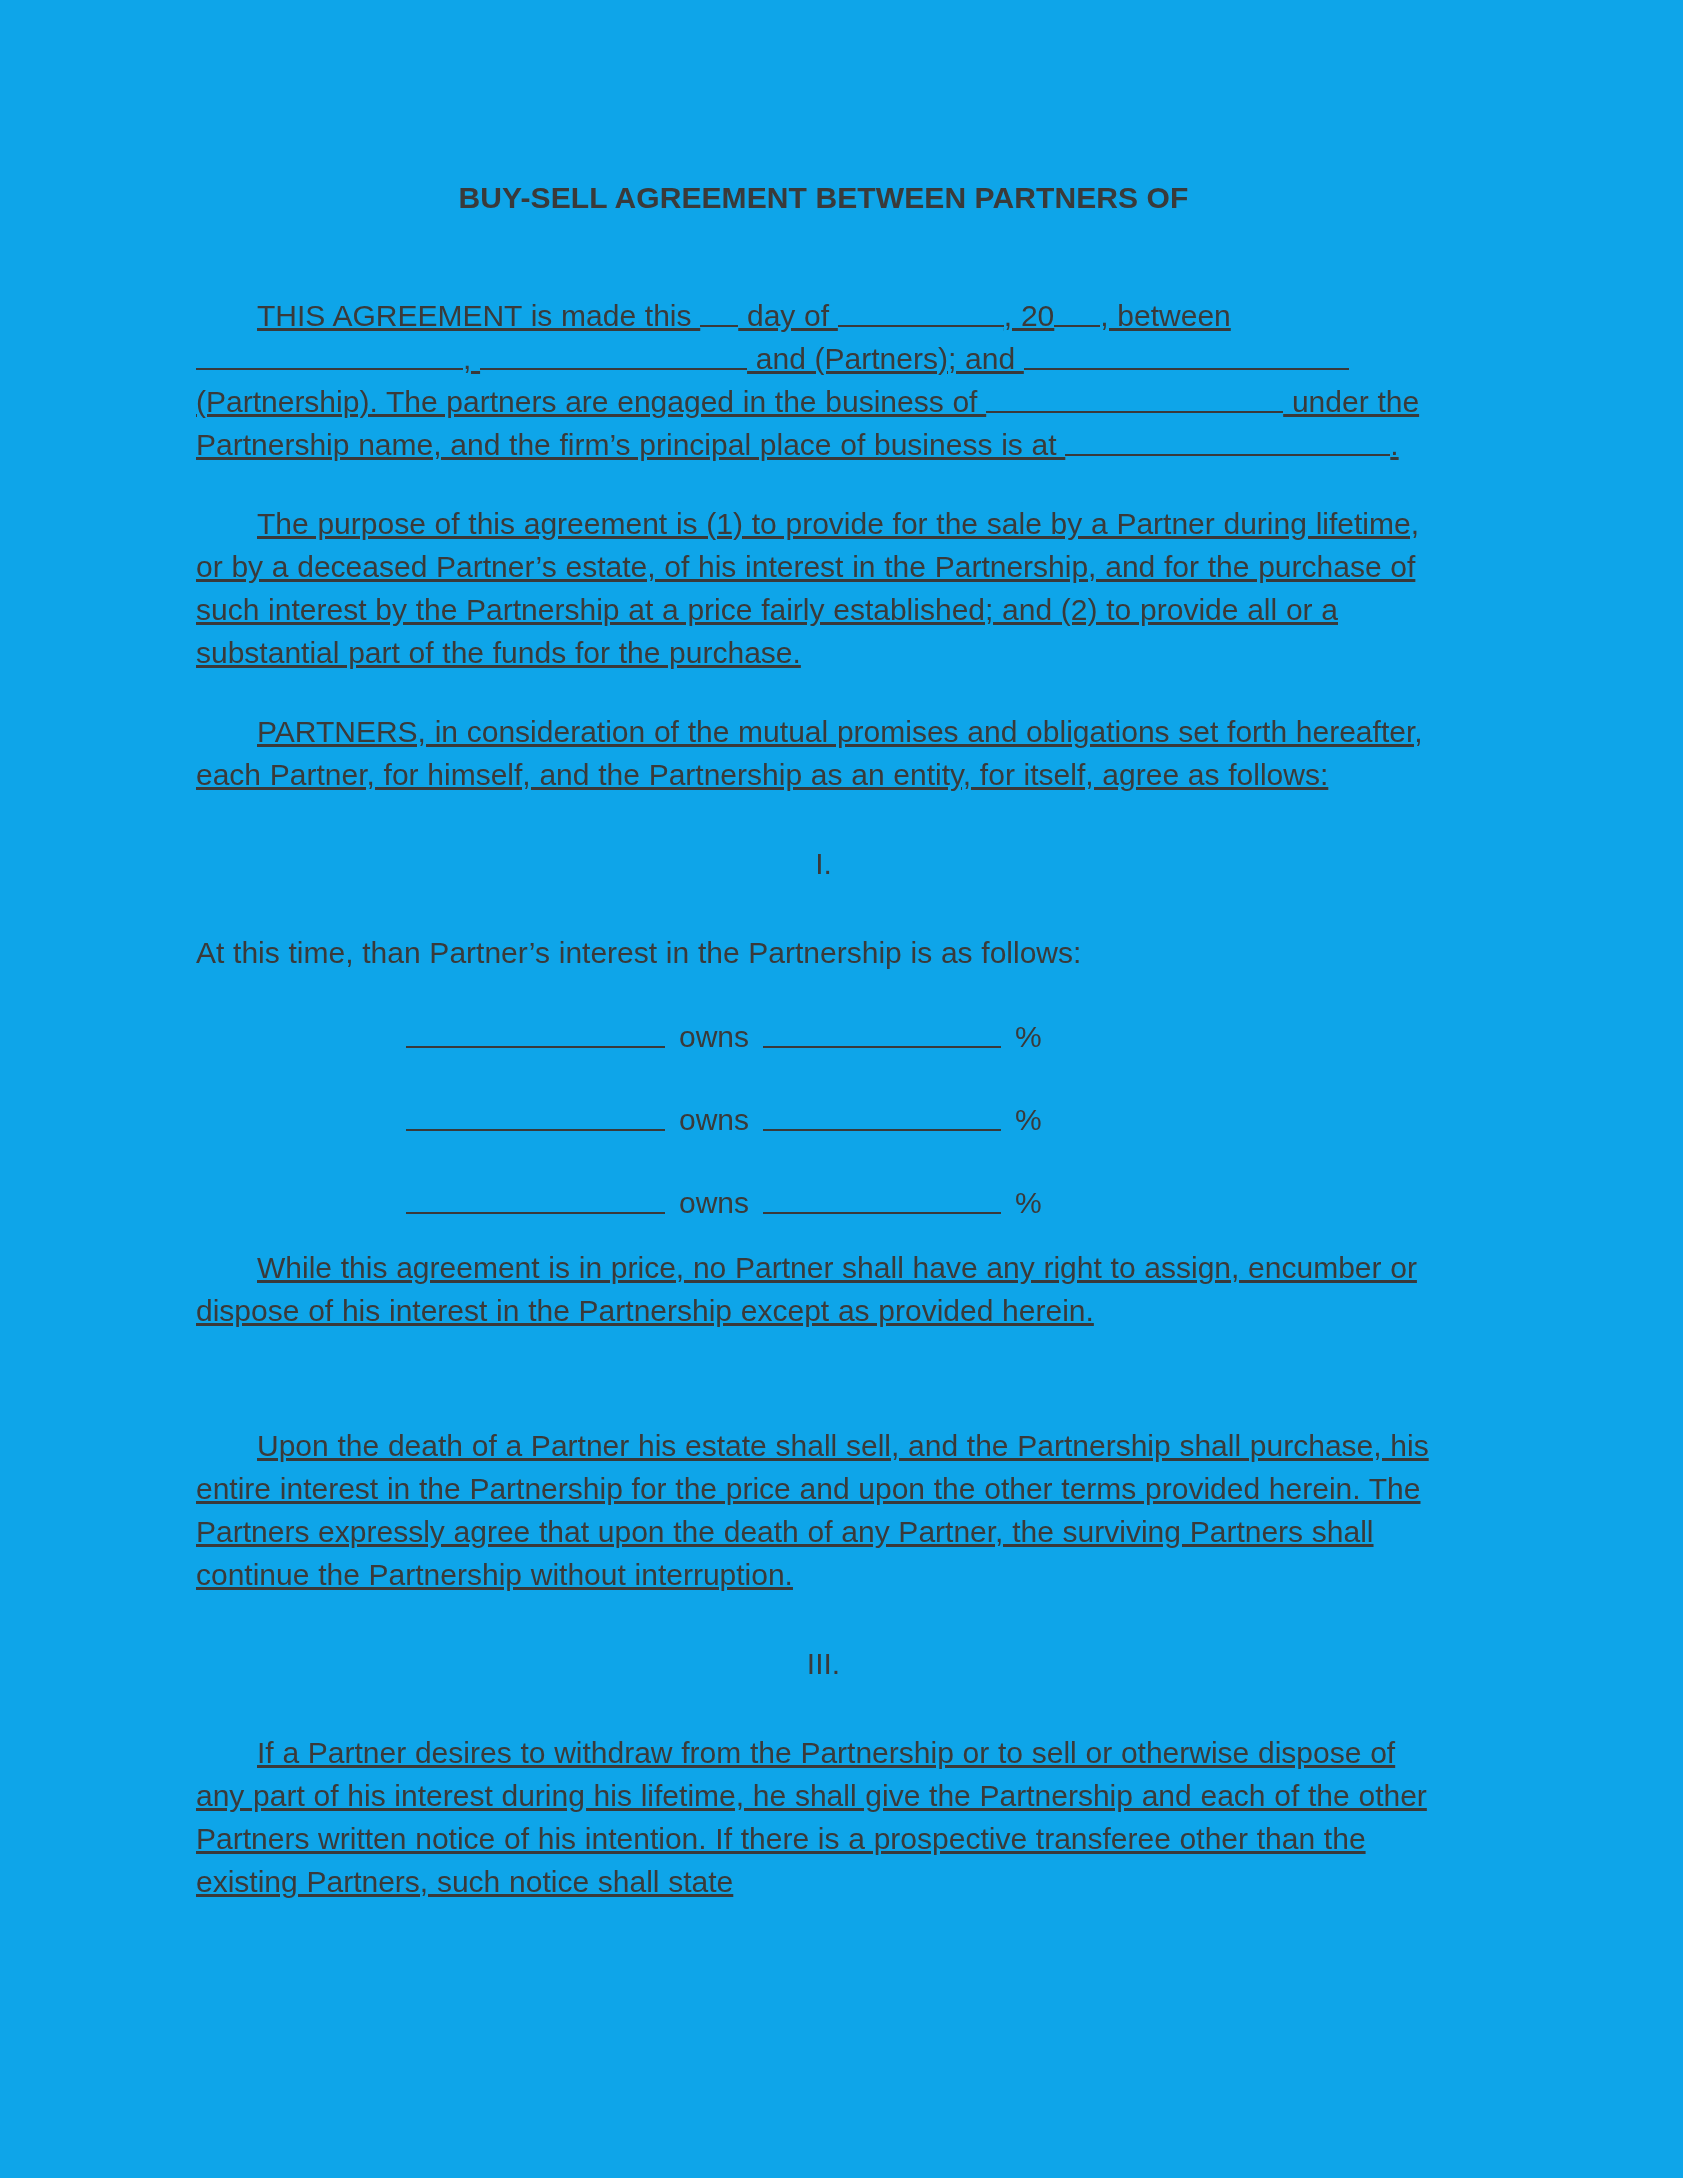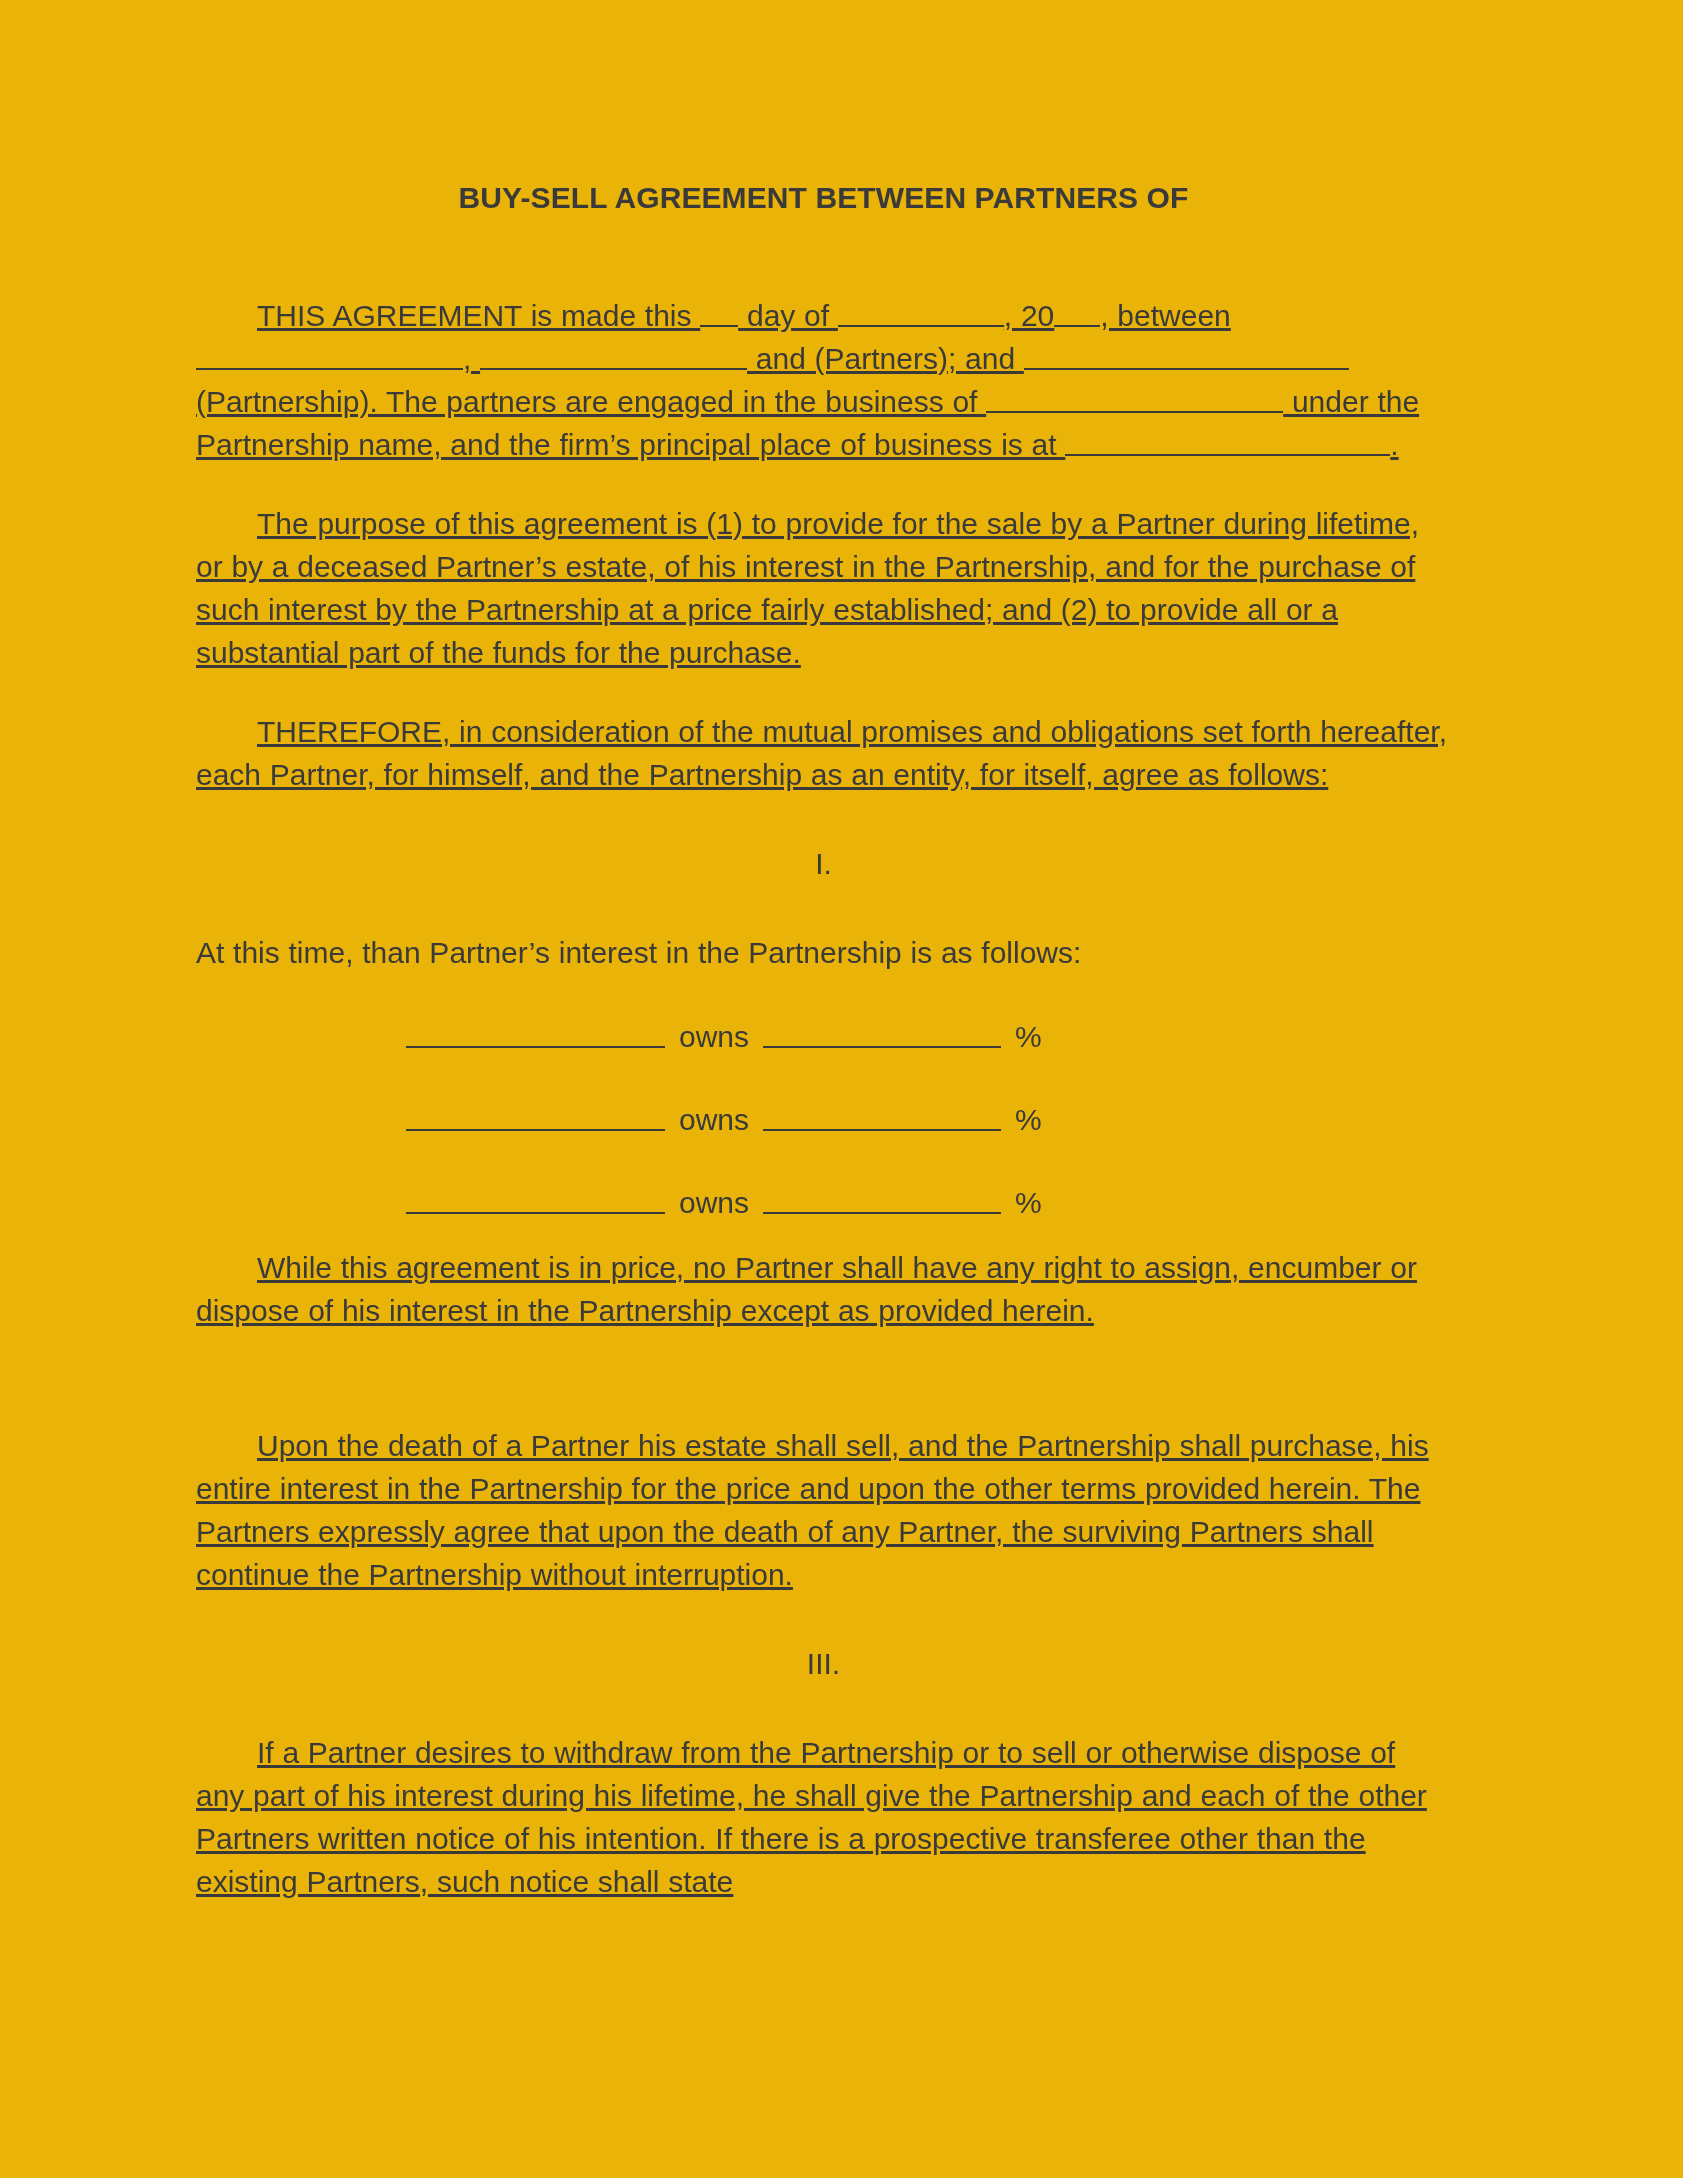--- a/index.html
+++ b/index.html
@@ -4,21 +4,21 @@
 <style>
   html, body {
     margin: 0;
     padding: 0;
     background: #ffffff;
   }
   .page {
     position: relative;
     width: 1683px;
     height: 2178px;
-    background: #eab308;
+    background: #0ea5e9;
     margin: 0 auto;
     overflow: hidden;
     font-family: "Liberation Sans", sans-serif;
     color: #3a3a3a;
     -webkit-font-smoothing: antialiased;
   }
   .content {
     position: absolute;
     left: 196px;
     top: 178px;
@@ -102,21 +102,21 @@
     <div class="title-gap"></div>
 
     <p class="para indent"><span>THIS AGREEMENT is made this </span><span class="blank b-tiny"></span><span> day of </span><span class="blank b-sm"></span><span>, 20</span><span class="blank b-yr"></span><span>, between </span><span class="blank b-lg"></span><span>, </span><span class="blank b-lg"></span><span> and (Partners); and </span><span class="blank b-xxl"></span><span> (Partnership). The partners are engaged in the business of </span><span class="blank b-xl"></span><span> under the Partnership name, and the firm’s principal place of business is at </span><span class="blank b-xxl"></span><span>.</span></p>
 
     <div class="para-gap"></div>
 
     <p class="para indent">The purpose of this agreement is (1) to provide for the sale by a Partner during lifetime, or by a deceased Partner’s estate, of his interest in the Partnership, and for the purchase of such interest by the Partnership at a price fairly established; and (2) to provide all or a substantial part of the funds for the purchase.</p>
 
     <div class="para-gap"></div>
 
-    <p class="para indent">THEREFORE, in consideration of the mutual promises and obligations set forth hereafter, each Partner, for himself, and the Partnership as an entity, for itself, agree as follows:</p>
+    <p class="para indent">PARTNERS, in consideration of the mutual promises and obligations set forth hereafter, each Partner, for himself, and the Partnership as an entity, for itself, agree as follows:</p>
 
     <div class="roman-gap-top"></div>
 
     <p class="roman">I.</p>
     <div class="roman-gap-bottom"></div>
 
     <p class="para">At this time, than Partner’s interest in the Partnership is as follows:</p>
 
     <div class="small-gap"></div>
 

